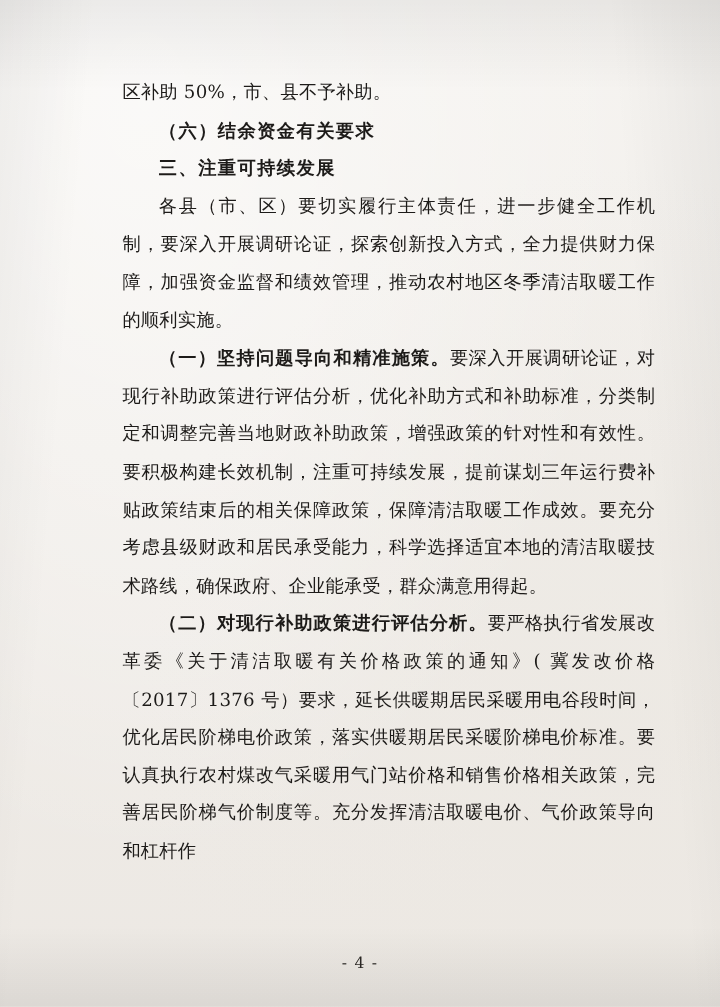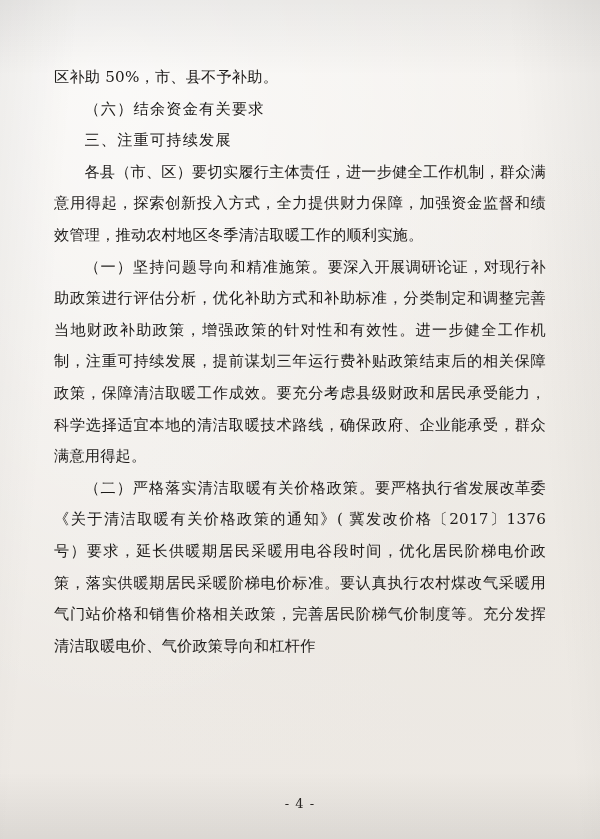--- a/index.html
+++ b/index.html
@@ -37,34 +37,35 @@
       linear-gradient(0deg, rgba(0,0,0,0.07) 0%, rgba(0,0,0,0) 8%);
   }
   .body-text {
     position: relative;
     z-index: 2;
     color: #1d1b19;
     font-size: 15.2px;
     line-height: 31.6px;
     text-align: justify;
     letter-spacing: 0.2px;
+    margin-left: 48px;
   }
   p {
     margin: 0;
   }
   .indent {
     text-indent: 2em;
   }
   .heading {
     text-indent: 2em;
-    font-weight: normal;
+    font-weight: bold;
     letter-spacing: 1.2px;
   }
   .lead {
-    font-weight: normal;
+    font-weight: bold;
     letter-spacing: 0.8px;
   }
   .footer {
     position: absolute;
     left: 0;
     right: 0;
     bottom: 28px;
     text-align: center;
     z-index: 2;
     color: #2a2724;
@@ -81,28 +82,28 @@
 <div class="page">
   <div class="body-text">
 
     <p class="plain">区补助 50%，市、县不予补助。</p>
 
     <p class="heading">（六）结余资金有关要求</p>
 
 
     <p class="heading">三、注重可持续发展</p>
 
-    <p class="indent">各县（市、区）要切实履行主体责任，进一步健全工作机制，群众满意用得起，探索创新投入方式，全力提供财力保障，加强资金监督和绩效管理，推动农村地区冬季清洁取暖工作的顺利实施。</p>
+    <p class="indent">各县（市、区）要切实履行主体责任，进一步健全工作机制，要深入开展调研论证，探索创新投入方式，全力提供财力保障，加强资金监督和绩效管理，推动农村地区冬季清洁取暖工作的顺利实施。</p>
 
     <p class="indent">
-      <span class="lead">（一）坚持问题导向和精准施策。</span><span>要深入开展调研论证，对现行补助政策进行评估分析，优化补助方式和补助标准，分类制定和调整完善当地财政补助政策，增强政策的针对性和有效性。进一步健全工作机制，注重可持续发展，提前谋划三年运行费补贴政策结束后的相关保障政策，保障清洁取暖工作成效。要充分考虑县级财政和居民承受能力，科学选择适宜本地的清洁取暖技术路线，确保政府、企业能承受，群众满意用得起。</span>
+      <span class="lead">（一）坚持问题导向和精准施策。</span><span>要深入开展调研论证，对现行补助政策进行评估分析，优化补助方式和补助标准，分类制定和调整完善当地财政补助政策，增强政策的针对性和有效性。要积极构建长效机制，注重可持续发展，提前谋划三年运行费补贴政策结束后的相关保障政策，保障清洁取暖工作成效。要充分考虑县级财政和居民承受能力，科学选择适宜本地的清洁取暖技术路线，确保政府、企业能承受，群众满意用得起。</span>
     </p>
 
     <p class="indent">
-      <span class="lead">（二）严格落实清洁取暖有关价格政策。</span><span>要严格执行省发展改革委《关于清洁取暖有关价格政策的通知》( 冀发改价格〔2017〕1376 号）要求，延长供暖期居民采暖用电谷段时间，优化居民阶梯电价政策，落实供暖期居民采暖阶梯电价标准。要认真执行农村煤改气采暖用气门站价格和销售价格相关政策，完善居民阶梯气价制度等。充分发挥清洁取暖电价、气价政策导向和杠杆作</span>
+      <span class="lead">（二）对现行补助政策进行评估分析。</span><span>要严格执行省发展改革委《关于清洁取暖有关价格政策的通知》( 冀发改价格〔2017〕1376 号）要求，延长供暖期居民采暖用电谷段时间，优化居民阶梯电价政策，落实供暖期居民采暖阶梯电价标准。要认真执行农村煤改气采暖用气门站价格和销售价格相关政策，完善居民阶梯气价制度等。充分发挥清洁取暖电价、气价政策导向和杠杆作</span>
     </p>
 
   </div>
 
   <div class="footer">
     <span class="page-num">- 4 -</span>
   </div>
 </div>
 
 </body></html>

